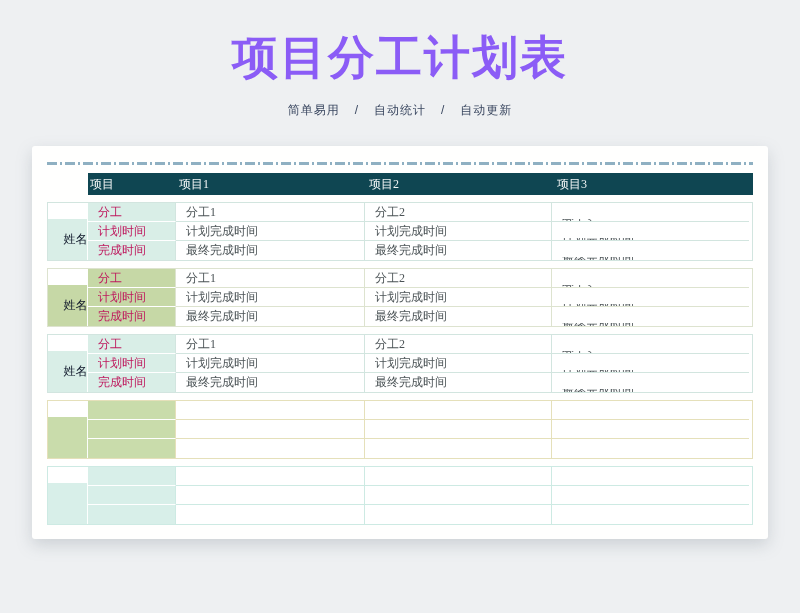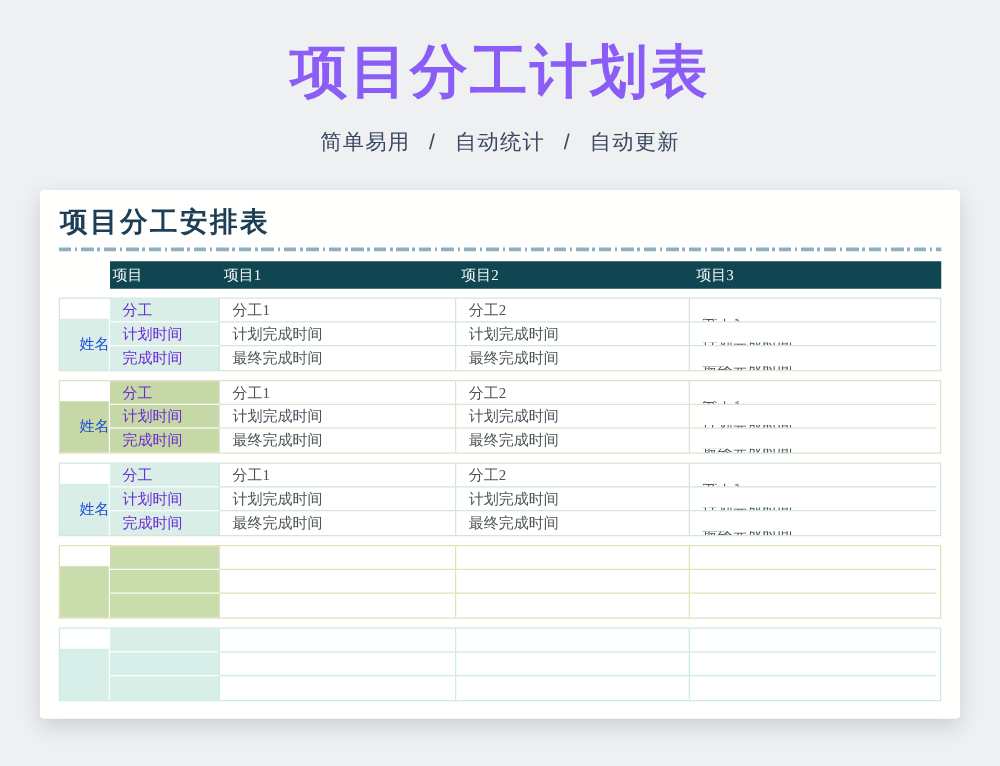--- a/index.html
+++ b/index.html
@@ -8,21 +8,21 @@
   }
   *{box-sizing:border-box; margin:0; padding:0;}
   html,body{width:800px; height:613px; overflow:hidden;}
   body{background:#eef0f2; font-family:"Liberation Sans", sans-serif;}
 
   .page-title{
     margin:27px 0 13px; text-align:center; font-size:46px; font-weight:800;
     letter-spacing:2px; color:#8b5cf6;
   }
   .subtitle{
-    text-align:center; font-size:17px; color:var(--subtitle-navy);
+    text-align:center; font-size:12px; color:var(--subtitle-navy);
     letter-spacing:1px; margin-bottom:27px;
   }
   .subtitle .slash{margin:0 15px; color:var(--subtitle-navy);}
 
   .card{
     width:736px; margin:0 auto; background:#fffffe; border-radius:3px;
     box-shadow:0 6px 16px rgba(120,130,140,.28);
     padding:9px 15px 14px;
   }
   .card-head{
@@ -61,42 +61,41 @@
   .block:last-child{margin-bottom:0;}
   .mint{--bc:#d2e5df; --fill:var(--mint-fill);}
   .sage{--bc:#dde3cf; --fill:var(--sage-fill);}
   .sage-tan{--bc:#e5e0ba; --fill:#c9dcab;}
   .mint-teal{--bc:#cdeae3; --fill:#d8efe9;}
 
   .cell{border-right:1px solid var(--bc); border-bottom:1px solid var(--bc);
         display:flex; align-items:center; padding-left:10px; white-space:nowrap; overflow:hidden;}
   .cell:nth-child(4n+1){border-right:none;margin-top:16px;}
   .cell:nth-child(n+10){border-bottom:none;}
-  .cell.label-cell{background:var(--fill); border-bottom-color:#fff; color:#6d28d9;}
+  .cell.label-cell{background:var(--fill); border-bottom-color:#fff; color:#be185d;}
   .cell.name-cell{
     grid-row:1/4; grid-column:1; background:var(--fill);
     border-right:1px solid rgba(255,255,255,.95); border-bottom:none;
-    justify-content:center; padding-left:4px; color:#1d4ed8;
+    justify-content:center; padding-left:4px; color:#0f172a;
   }
   .vtext{display:inline-block; width:1em; line-height:1.2; text-align:center; word-break:break-all;}
 </style>
 </head>
 <body>
 
 <div class="page">
 
   <h1 class="page-title">项目分工计划表</h1>
 
   <div class="subtitle">
     <span>简单易用</span><span class="slash">/</span><span>自动统计</span><span class="slash">/</span><span>自动更新</span>
   </div>
 
   <div class="card">
     <div class="card-head">
-      <div class="card-title">项目分工安排表</div>
     </div>
     <div class="dash-line"></div>
 
     <div class="thead">
       <div class="th">项目</div>
       <div class="th">项目1</div>
       <div class="th">项目2</div>
       <div class="th">项目3</div>
     </div>
 

